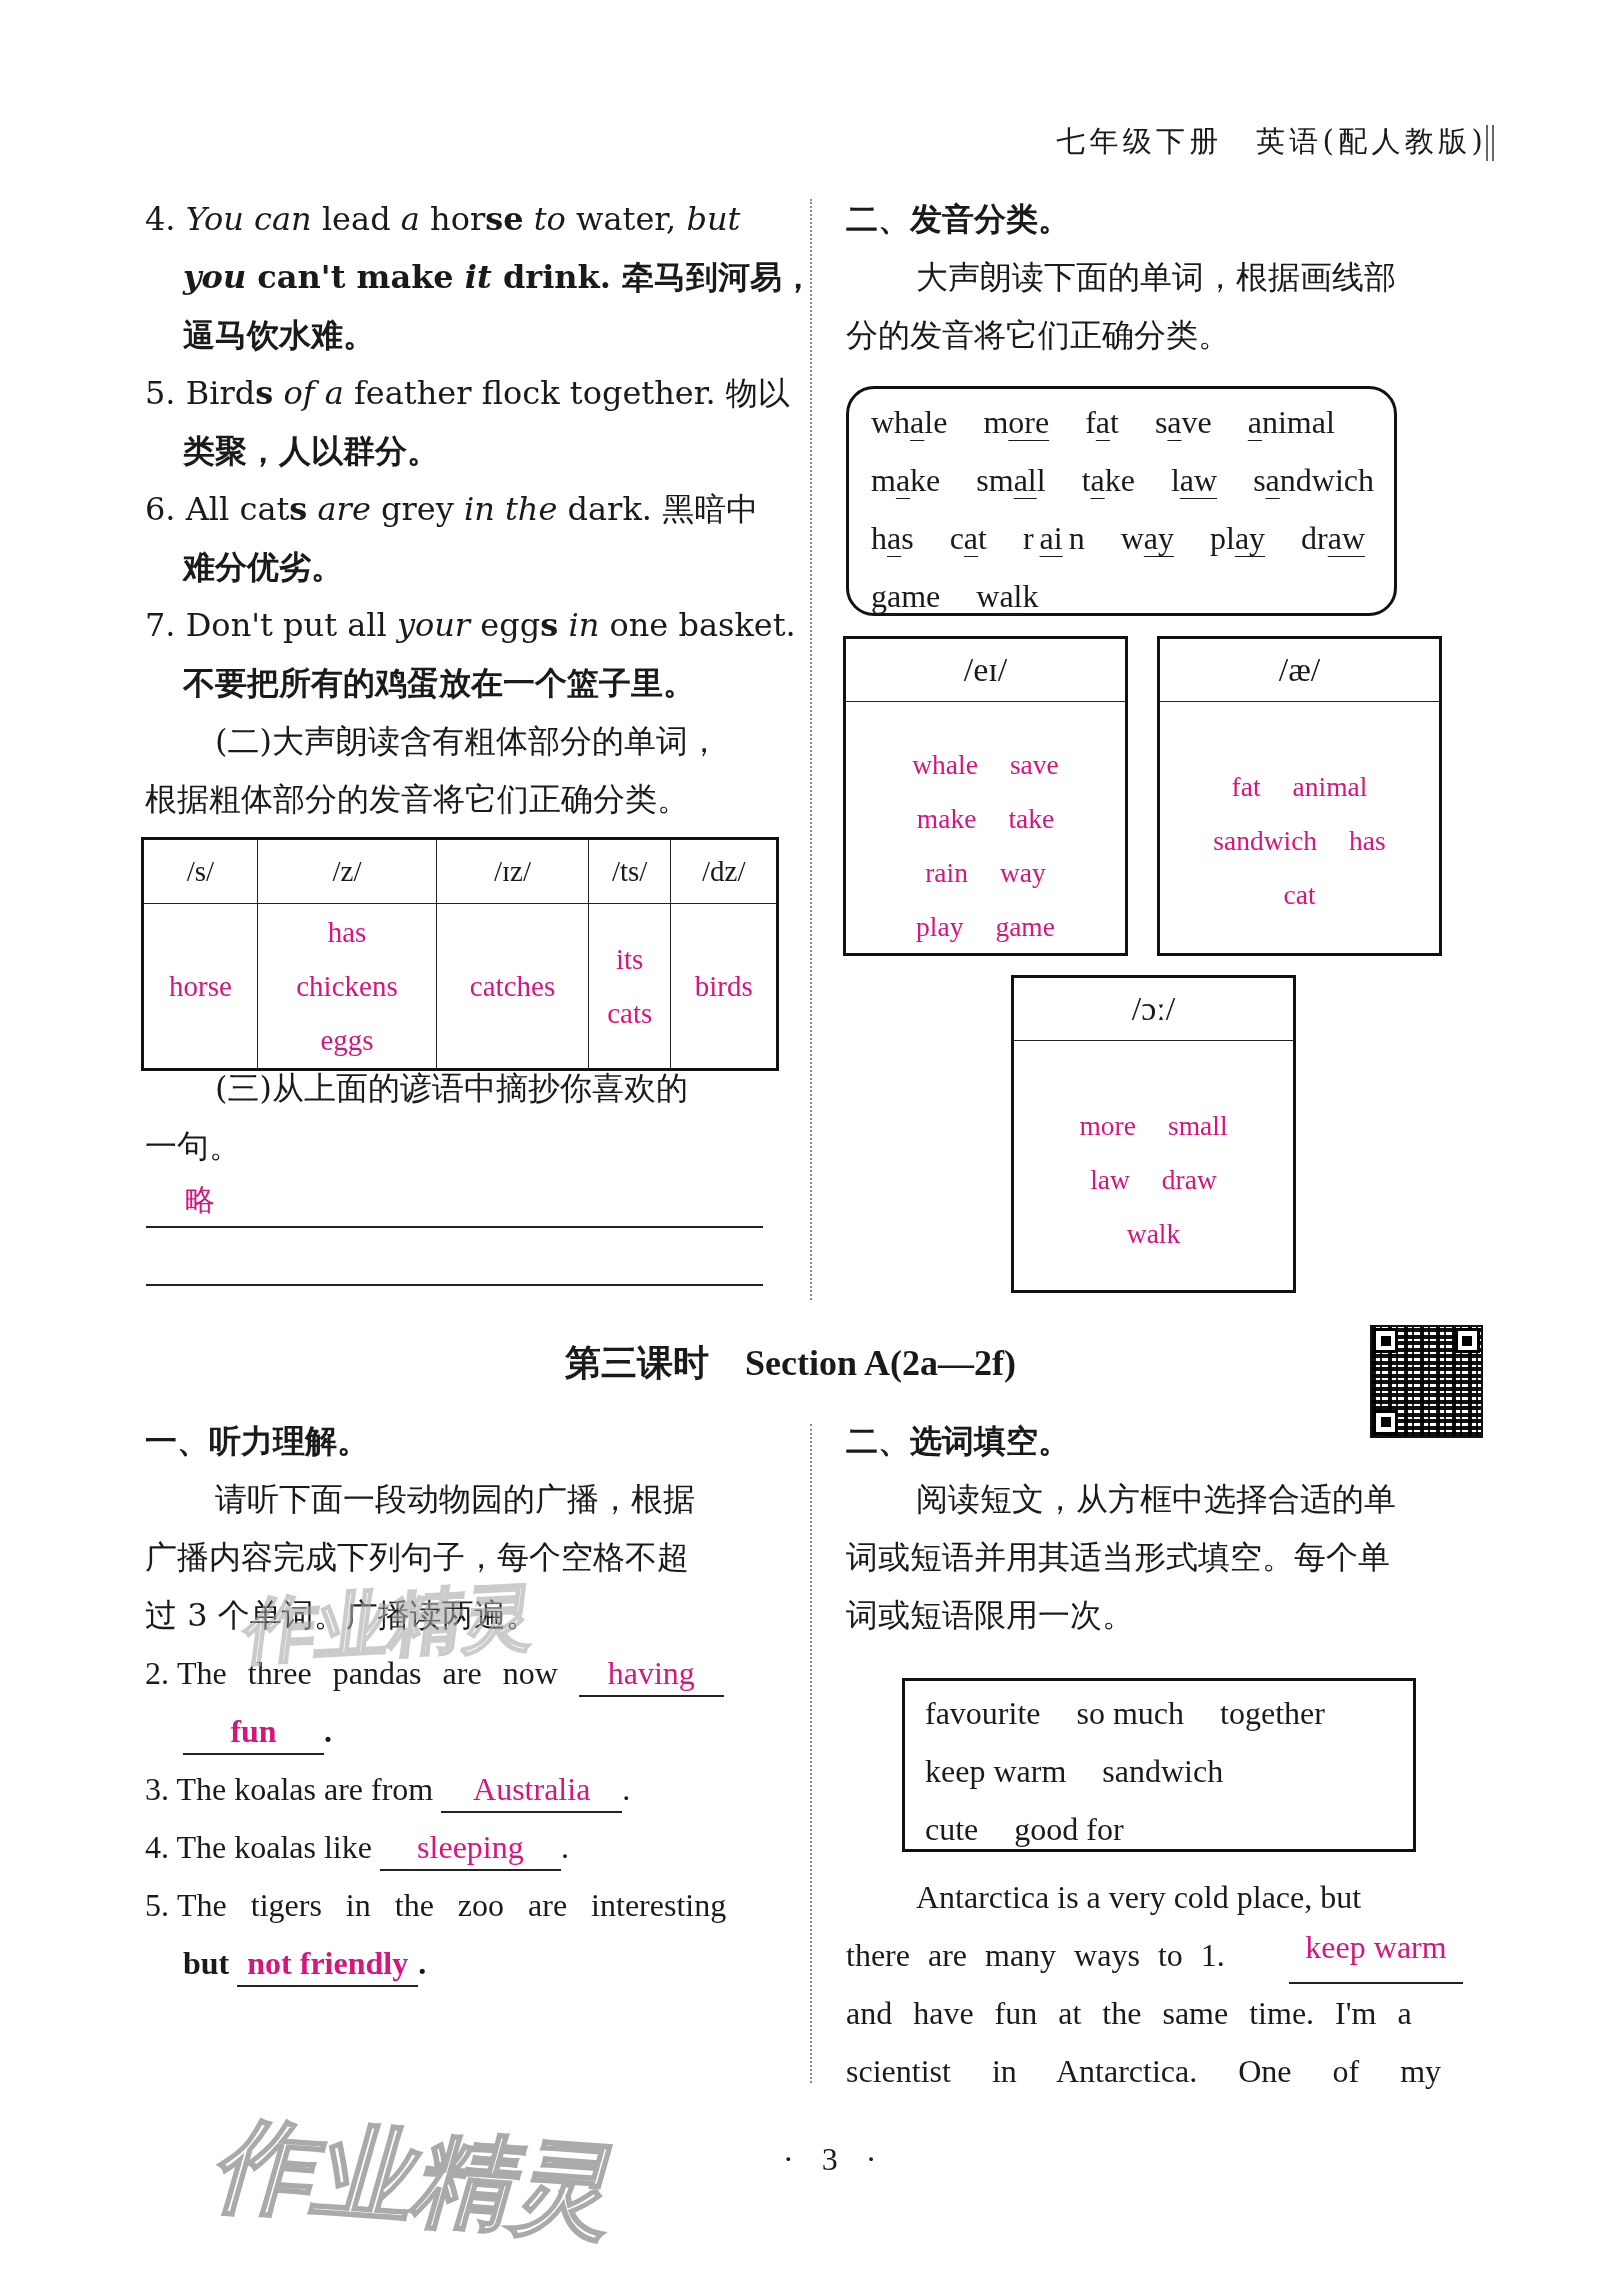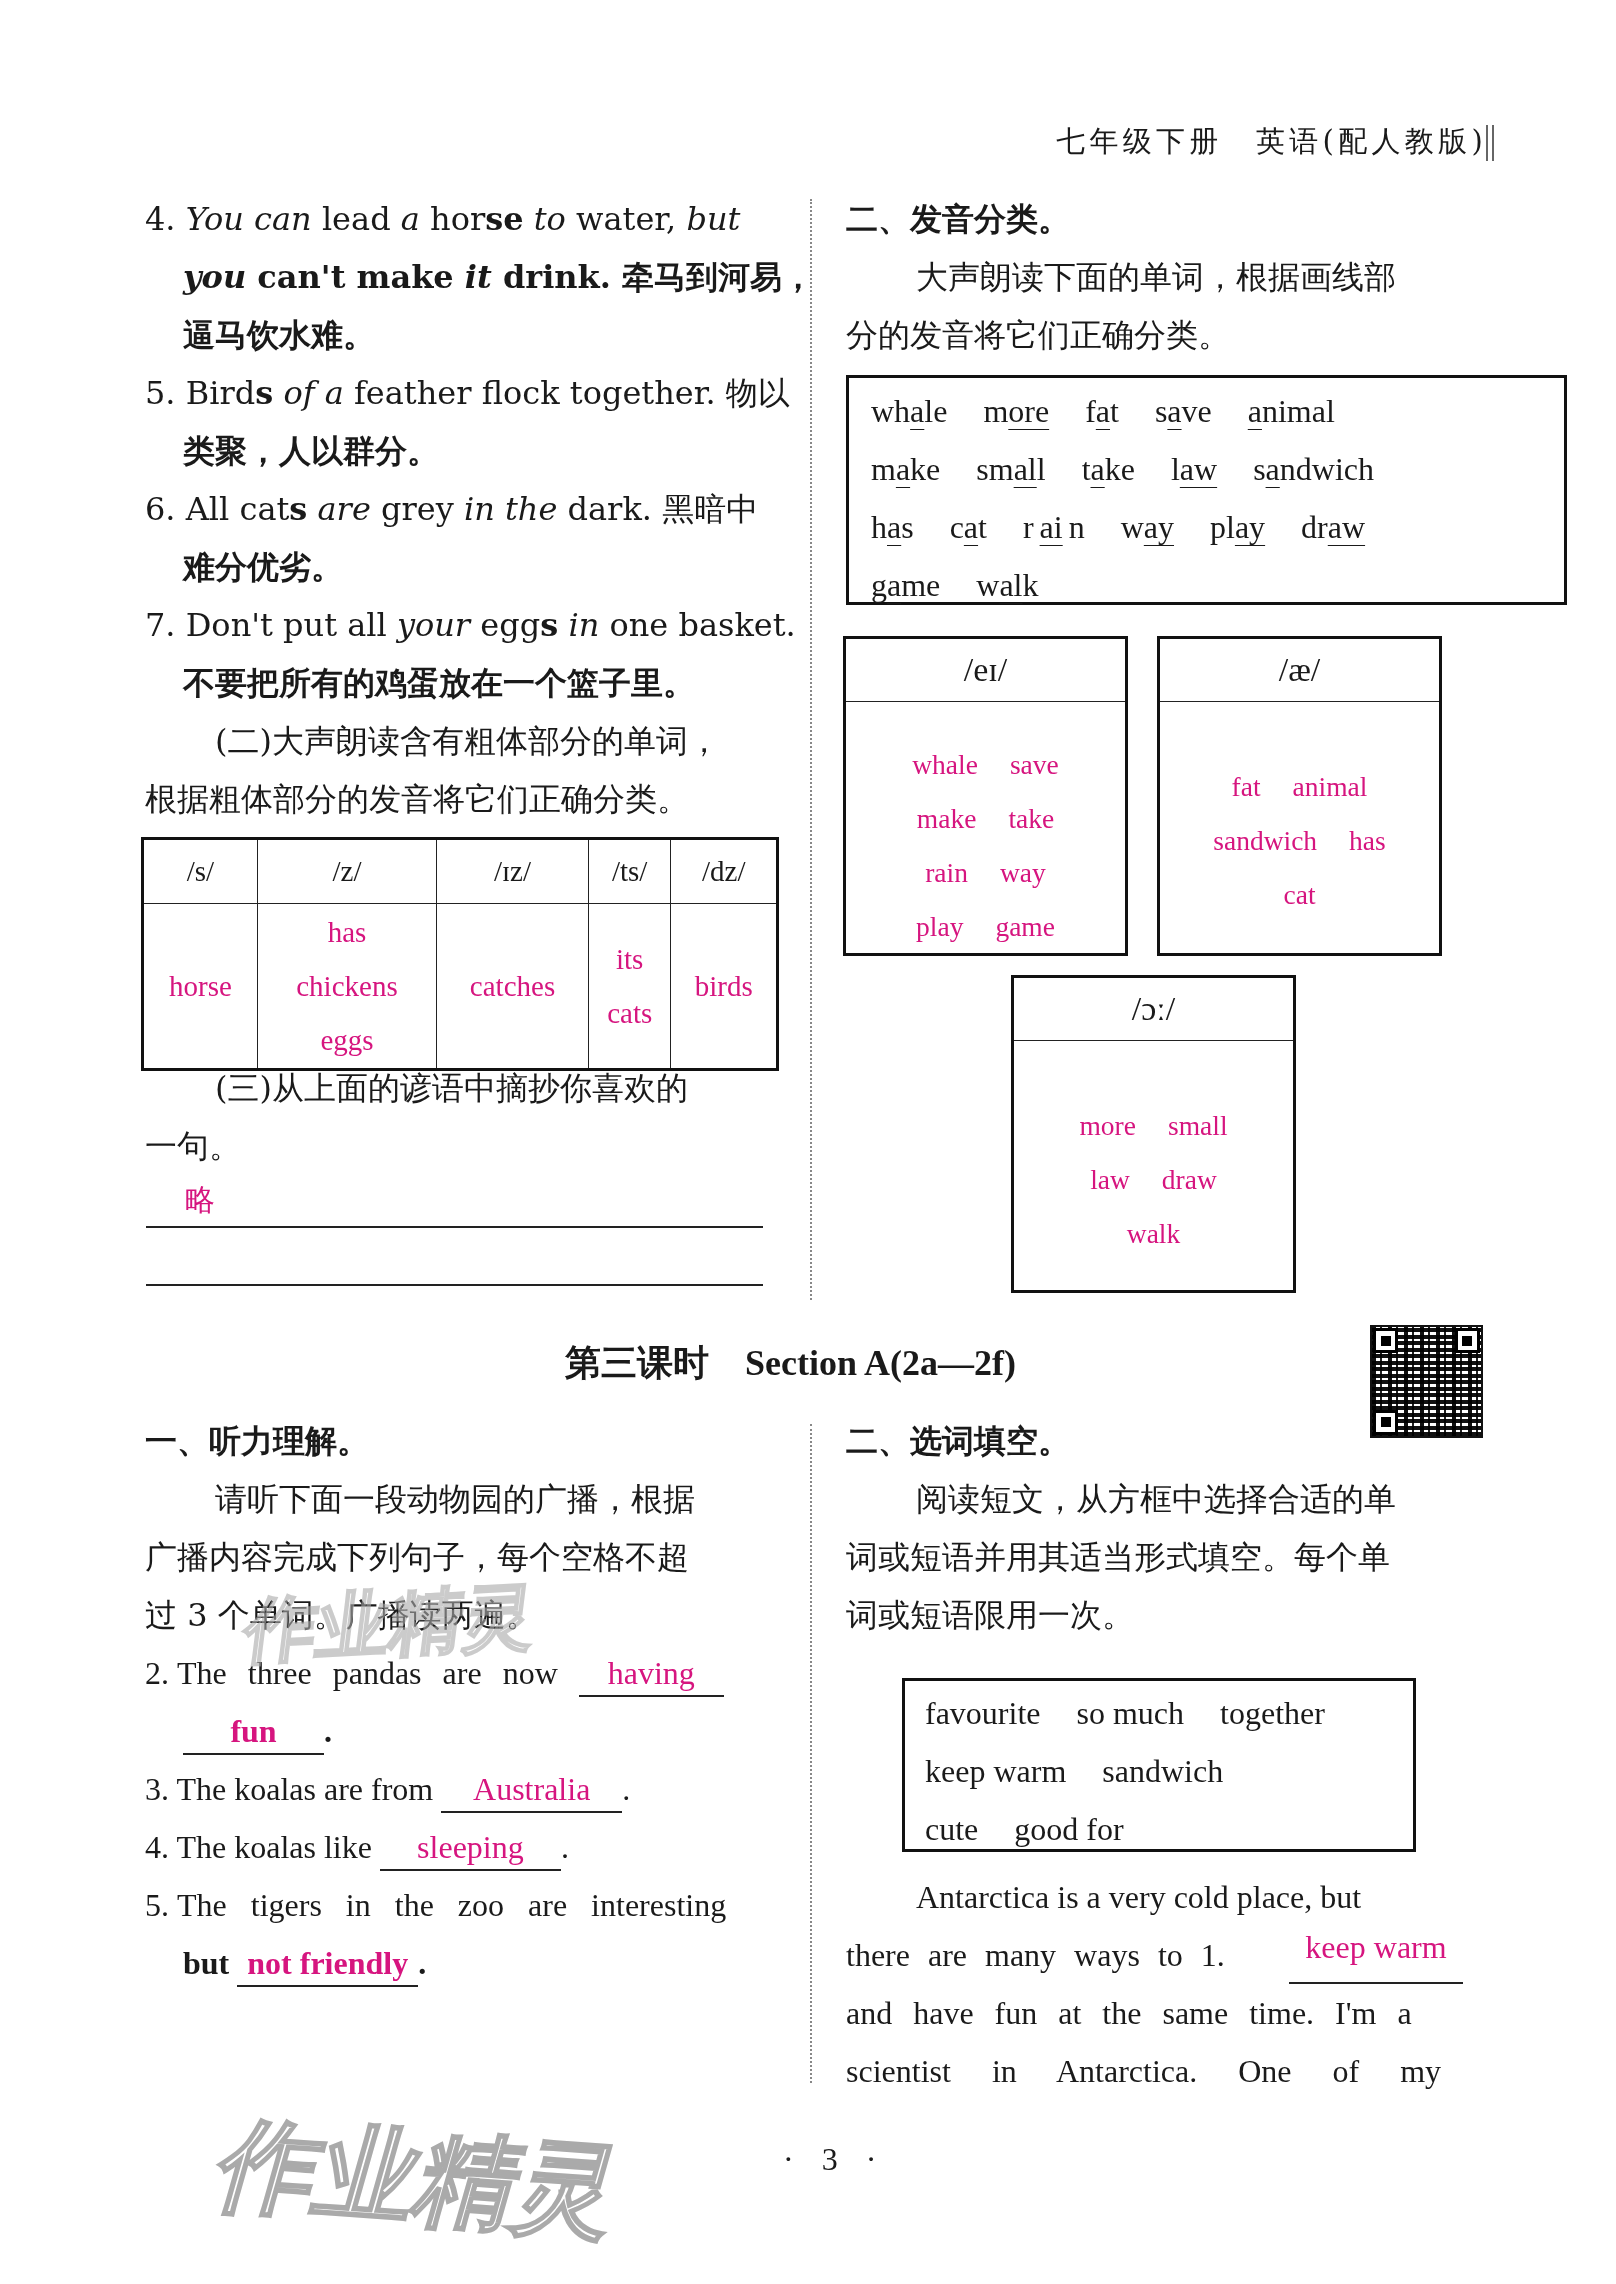--- a/index.html
+++ b/index.html
@@ -105,21 +105,21 @@
 </div>
 <div class="abs ans cjk" style="left:185px;top:1180px;font-size:30px;">略</div>
 <div class="rule" style="left:146px;top:1226px;width:617px;"></div>
 <div class="rule" style="left:146px;top:1284px;width:617px;"></div>
 
 <div class="abs" style="left:846px;top:190px;width:638px;">
   <div class="line bold-h">二、发音分类。</div>
   <div class="line cjk" style="padding-left:70px;">大声朗读下面的单词，根据画线部</div>
   <div class="line cjk">分的发音将它们正确分类。</div>
 </div>
-<div class="wordbox" style="left:846px;top:375px;width:721px;height:230px;padding:4.3px 0 0 22px;box-sizing:border-box;" id="ul-box">
+<div class="wordbox" style="left:846px;top:386px;width:551px;height:230px;padding:4.3px 0 0 22px;box-sizing:border-box;border-radius:28px;" id="ul-box">
     <div class="wb-row"><span>wh<span class="ul" style="margin:0">a</span>le</span><span>m<span class="ul" style="margin:0">ore</span></span><span>f<span class="ul" style="margin:0">a</span>t</span><span>s<span class="ul" style="margin:0">a</span>ve</span><span><span class="ul" style="margin:0">a</span>nimal</span></div>
     <div class="wb-row"><span>m<span class="ul" style="margin:0">a</span>ke</span><span>sm<span class="ul" style="margin:0">al</span>l</span><span>t<span class="ul" style="margin:0">a</span>ke</span><span>l<span class="ul" style="margin:0">aw</span></span><span>s<span class="ul" style="margin:0">a</span>ndwich</span></div>
     <div class="wb-row"><span>h<span class="ul" style="margin:0">a</span>s</span><span>c<span class="ul" style="margin:0">a</span>t</span><span>r<span class="ul" style="margin:6px">ai</span>n</span><span>w<span class="ul" style="margin:0">ay</span></span><span>pl<span class="ul" style="margin:0">ay</span></span><span>dr<span class="ul" style="margin:0">aw</span></span></div>
     <div class="wb-row"><span>g<span class="ul" style="margin:0">a</span>me</span><span>w<span class="ul" style="margin:0">al</span>k</span></div>
   </div>
 
 <div class="cat-box" style="left:843px;top:636px;width:279px;height:314px;" id="cat0">
     <div class="cat-head">/eɪ/</div>
     <div class="cat-body ans" style="padding-top: 36px; text-align: center;">
       <div><span>whale</span><span>save</span></div>

